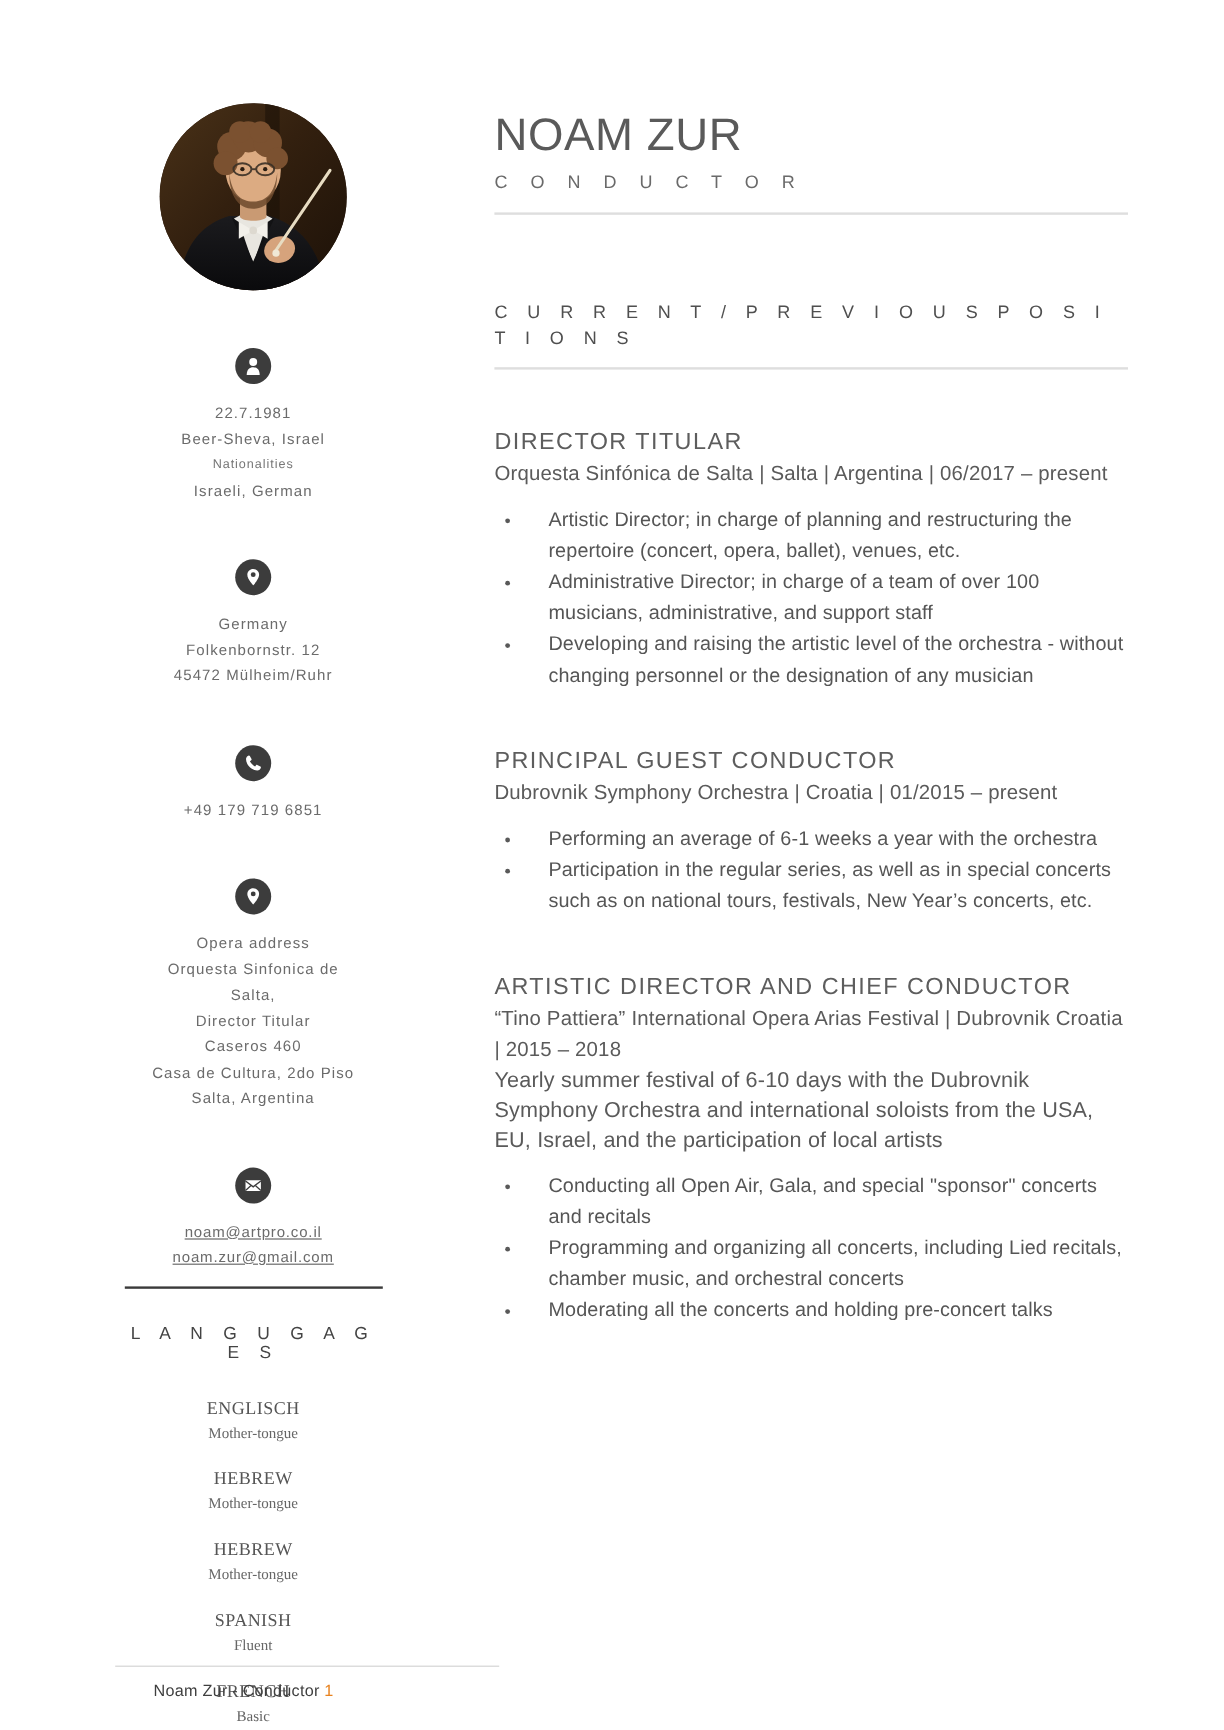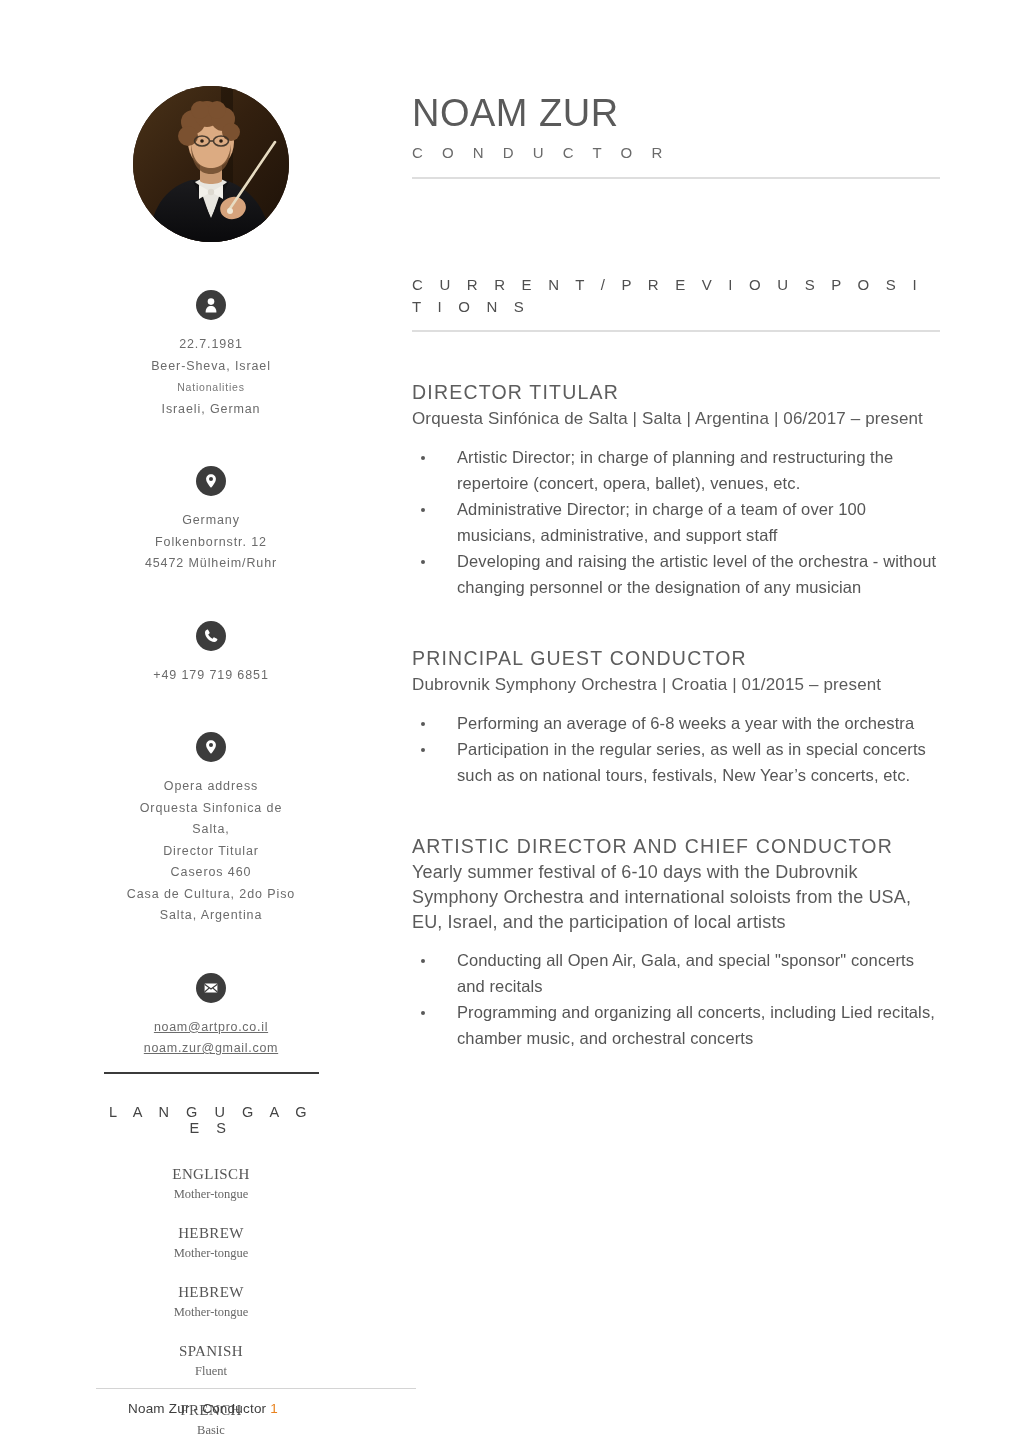--- a/index.html
+++ b/index.html
@@ -132,21 +132,21 @@
   .header-rule {
     height: 2px;
     background: #dedede;
     margin-top: 16px;
   }
 
   
   .main {
     position: absolute;
     left: 412px;
-    top: 274px;
+    top: 250px;
     width: 528px;
   }
 
   .section-heading {
     font-size: 15px;
     letter-spacing: 6.2px;
     color: #4f4f4f;
     line-height: 22px;
   }
   .section-rule {
@@ -402,33 +402,35 @@
         <li>Developing and raising the artistic level of the orchestra - without changing personnel or the designation of any musician</li>
       </ul>
     </div>
 
     <div class="gap-sm"></div>
 
     <div class="job">
       <div class="job-title">PRINCIPAL GUEST CONDUCTOR</div>
       <div class="job-meta">Dubrovnik Symphony Orchestra | Croatia | 01/2015 – present</div>
       <ul class="bullets">
-        <li>Performing an average of 6-8 weeks a year with the orchestra</li>
+        <li>Performing an average of 6-1 weeks a year with the orchestra</li>
         <li>Participation in the regular series, as well as in special concerts such as on national tours, festivals, New Year’s concerts, etc.</li>
       </ul>
     </div>
 
     <div class="gap-sm"></div>
 
     <div class="job">
       <div class="job-title">ARTISTIC DIRECTOR AND CHIEF CONDUCTOR</div>
+      <div class="job-meta">“Tino Pattiera” International Opera Arias Festival | Dubrovnik Croatia | 2015 – 2018</div>
       <div class="job-desc">Yearly summer festival of 6-10 days with the Dubrovnik Symphony Orchestra and international soloists from the USA, EU, Israel, and the participation of local artists</div>
       <ul class="bullets">
         <li>Conducting all Open Air, Gala, and special "sponsor" concerts and recitals</li>
         <li>Programming and organizing all concerts, including Lied recitals, chamber music, and orchestral concerts</li>
+        <li>Moderating all the concerts and holding pre-concert talks</li>
       </ul>
     </div>
   </div>
 
   <div class="footer">
     <div class="footer-rule"></div>
     <div class="footer-text">
       <span>Noam Zur - Conductor</span>
       <span class="footer-page">1</span>
     </div>

